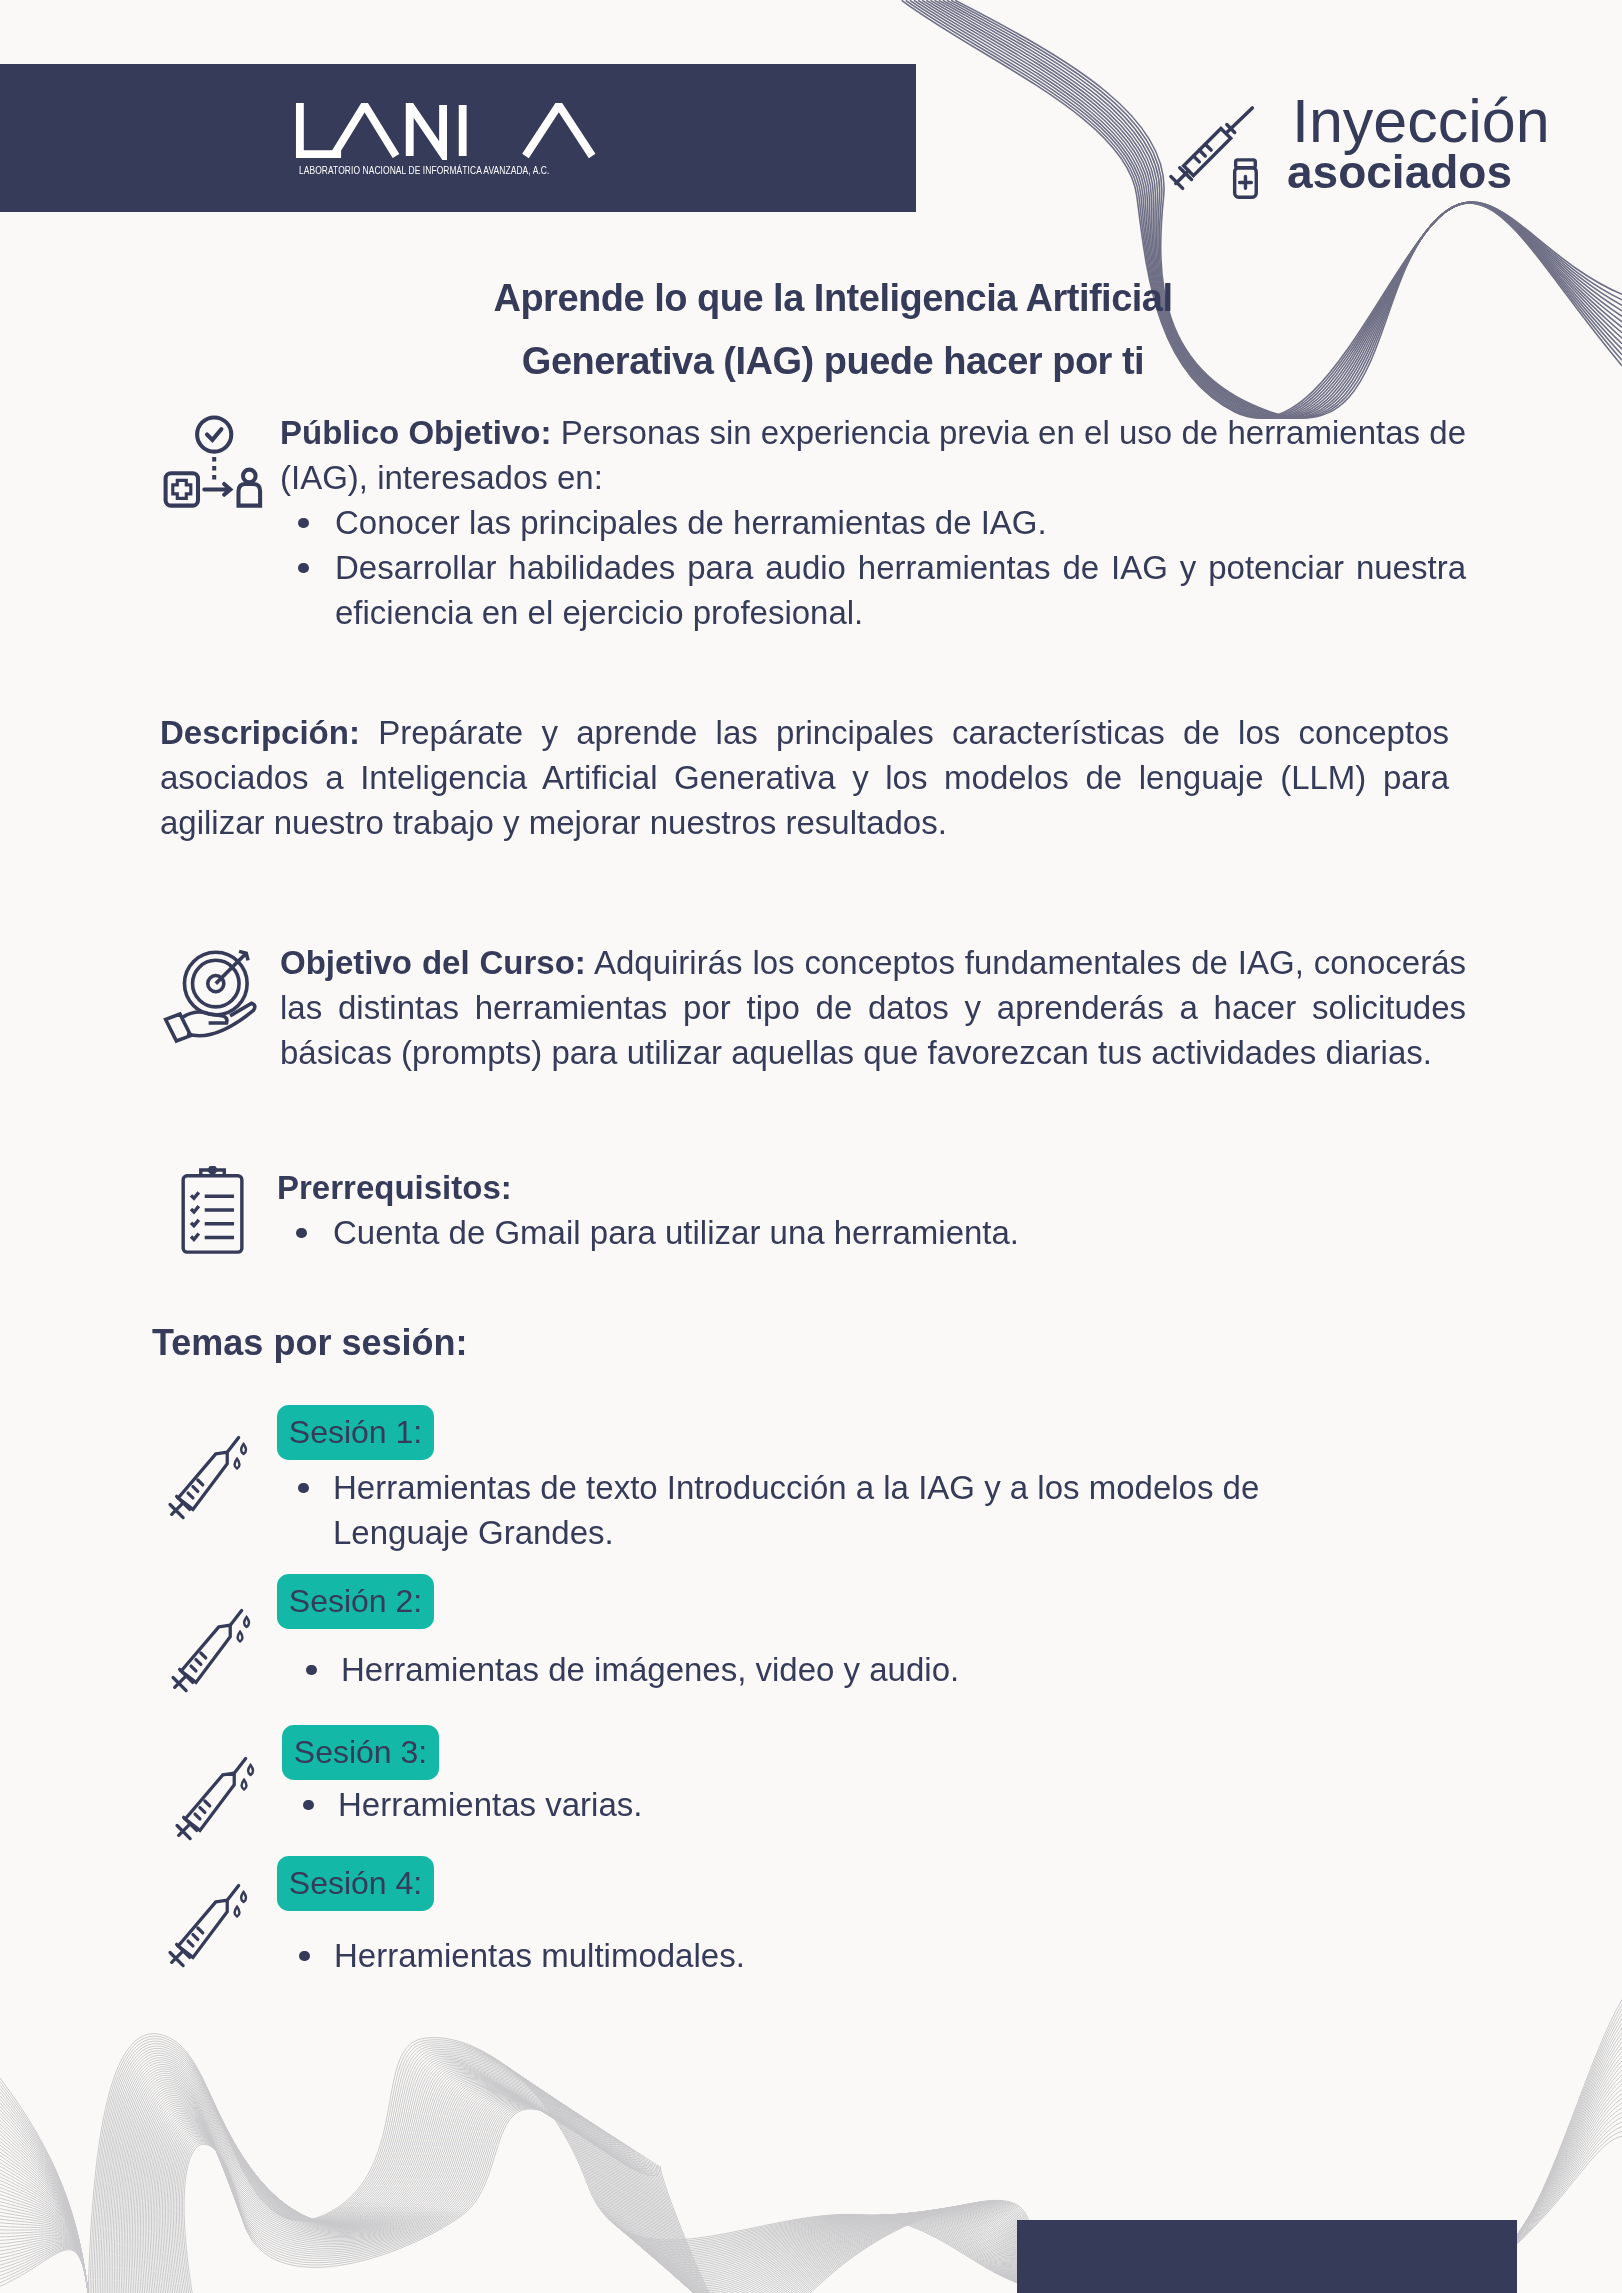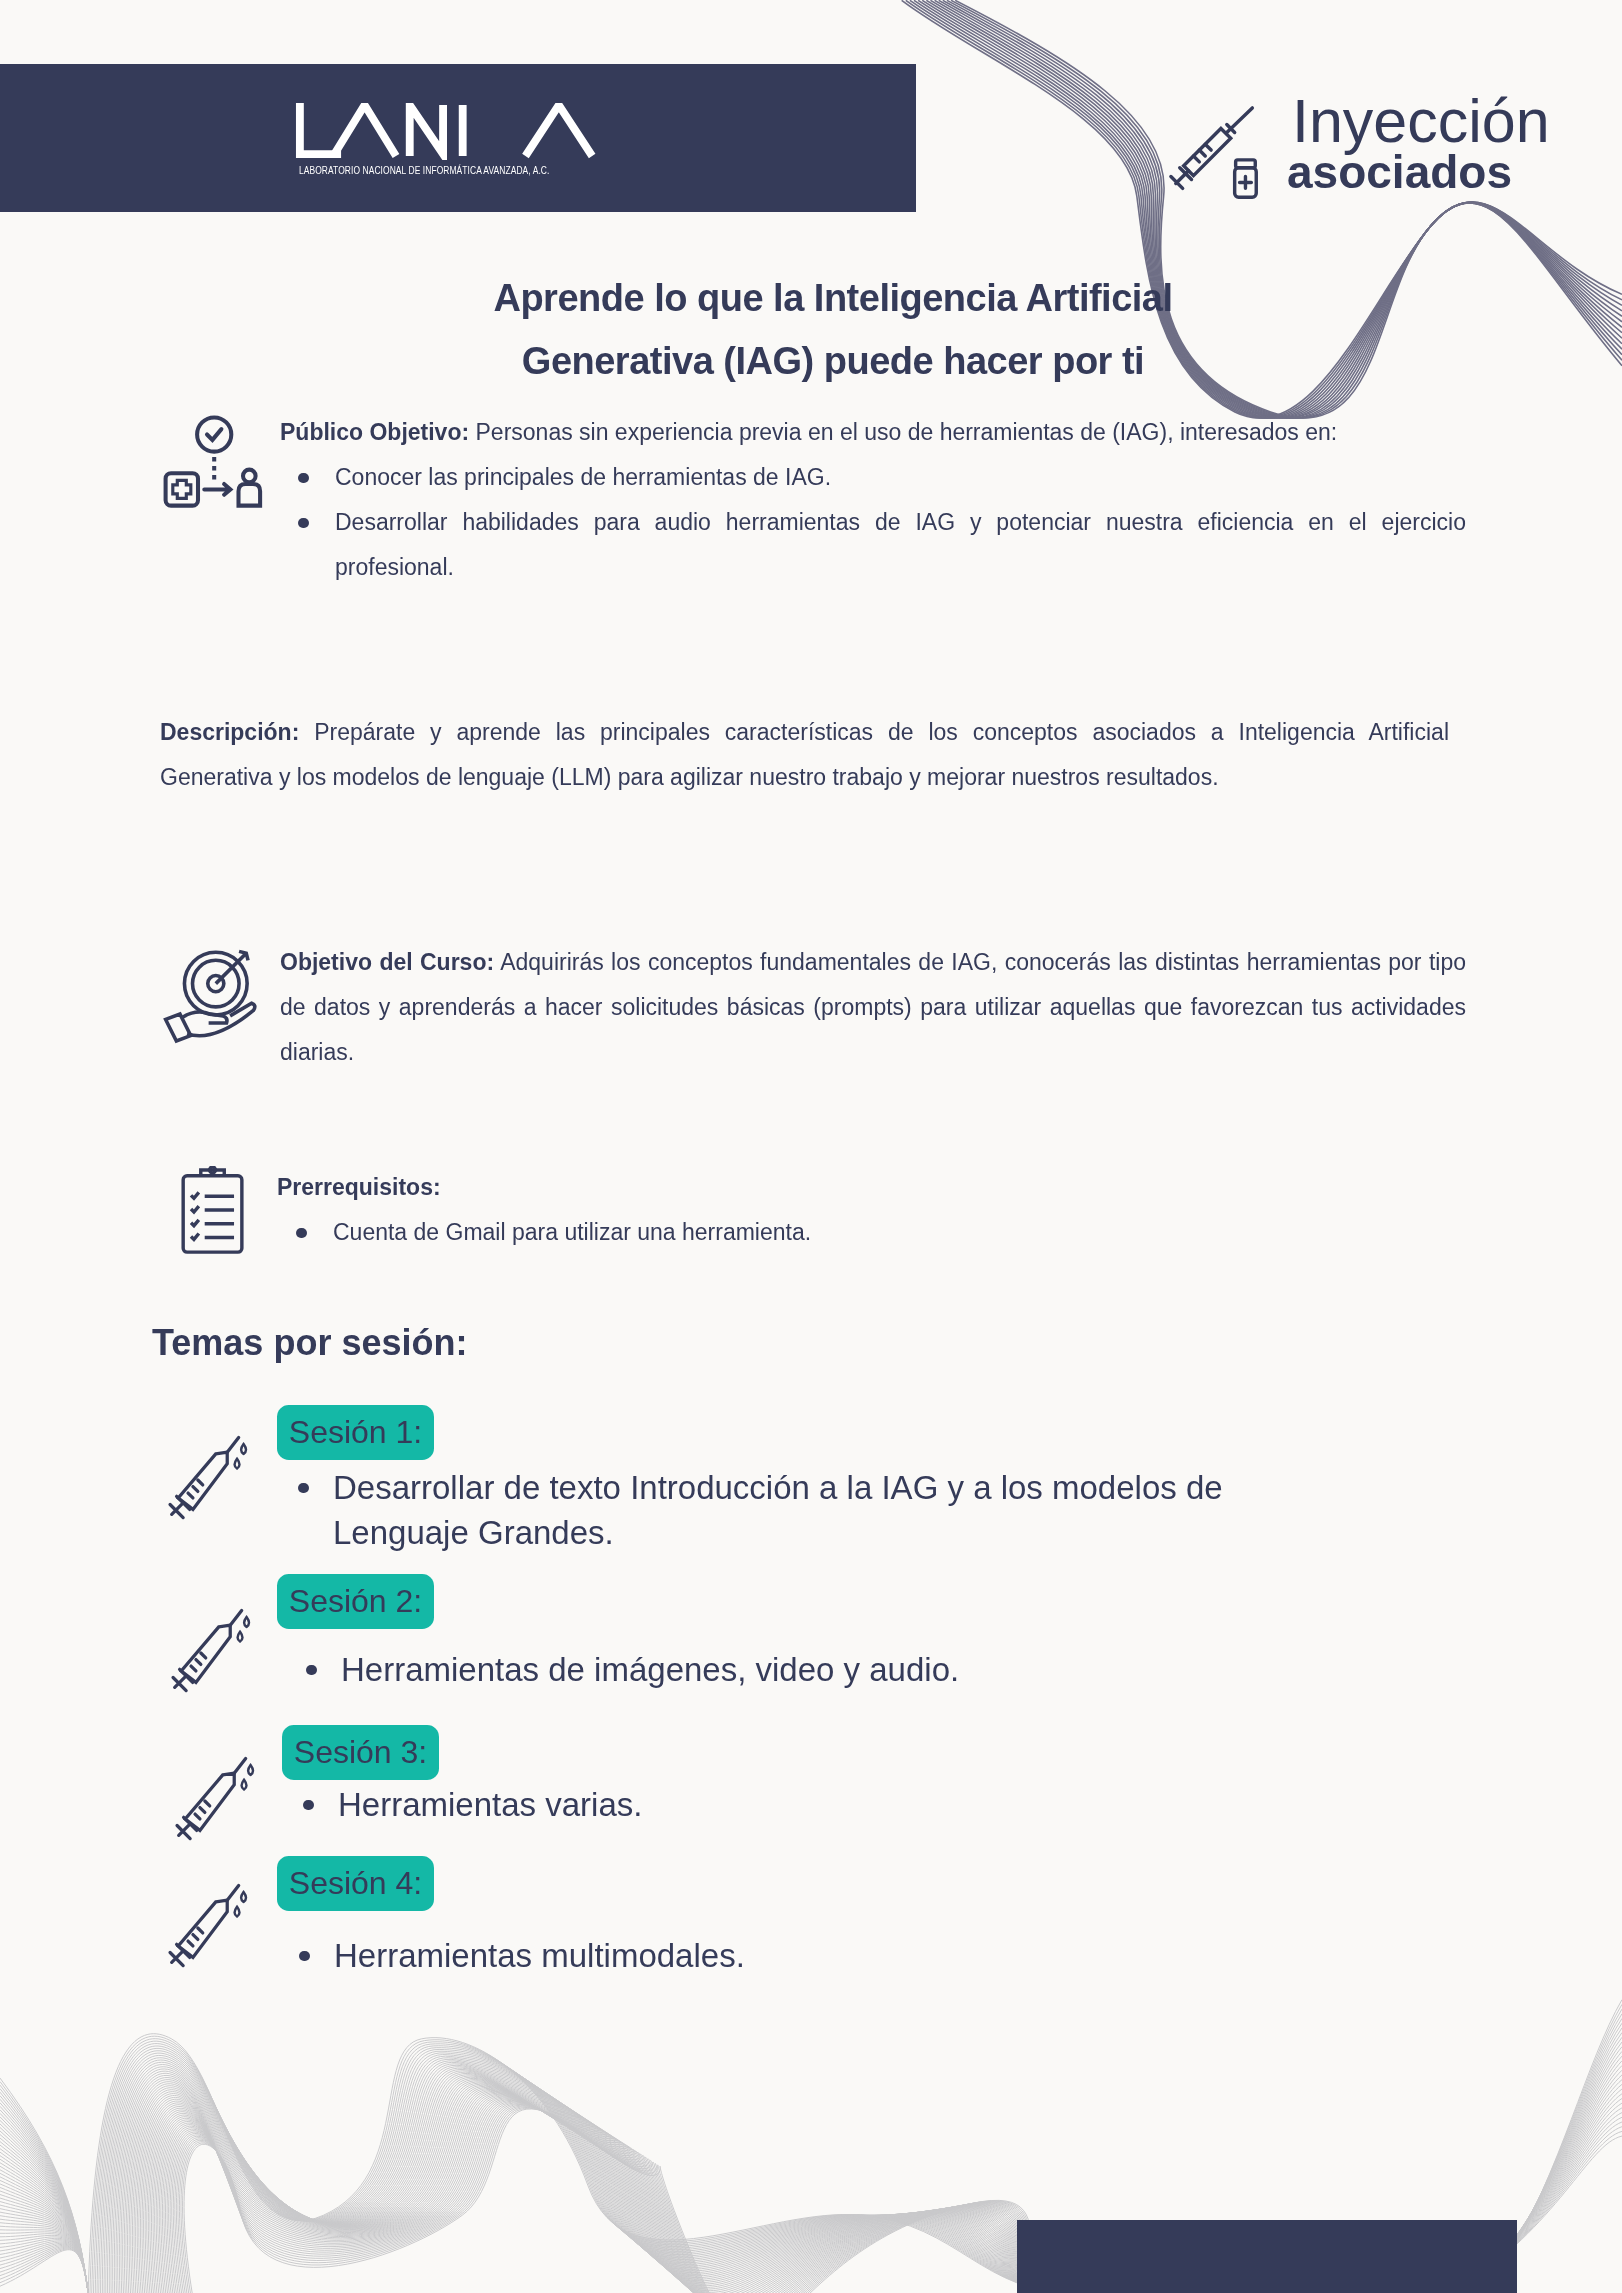--- a/index.html
+++ b/index.html
@@ -10,21 +10,21 @@
   }
   .abs { position:absolute; }
   .waves { position:absolute; left:0; top:0; width:1622px; height:2294px; pointer-events:none; }
   .header-bar { left:0; top:64px; width:916px; height:148px; background:#353b59; }
   .logo { left:294px; top:103px; width:314px; height:78px; }
   .logo-sub { position:absolute; left:4.9px; top:62px; color:#fff; font-size:10.3px; letter-spacing:0.1px; white-space:nowrap; font-family:"Liberation Sans Narrow","Liberation Sans",sans-serif; transform:scaleX(0.82); transform-origin:left; }
   .badge-icon { left:1166px; top:103px; width:103px; height:103px; }
   .badge-line1 { left:1292px; top:86px; font-size:61px; font-weight:400; }
   .badge-line2 { left:1287px; top:145px; font-size:46px; font-weight:700; }
   .title { left:294px; top:267px; width:1078px; text-align:center; font-size:38px; font-weight:700; line-height:63px; letter-spacing:-0.5px; }
-  .txt { font-size:23px; line-height:45px; }
+  .txt { font-size:33px; line-height:45px; }
   .justify { text-align:justify; }
   b { font-weight:700; }
   ul { margin:0; padding:0; list-style:none; }
   li { position:relative; padding-left:0; }
   li .dot { position:absolute; width:10.8px; height:10.8px; border-radius:50%; background:#353b59; }
   .sec-pub { left:280px; top:410px; width:1186px; }
   .sec-desc { left:160px; top:710px; width:1289px; }
   .sec-obj { left:280px; top:940px; width:1186px; }
   .sec-pre { left:277px; top:1165px; width:980px; }
   .temas { left:152px; top:1322px; font-size:36px; font-weight:700; }
@@ -248,21 +248,21 @@
     <path d="M72 28 L86 26 L86 40 L44 96 L26 82 Z"></path>
     <path d="M50 60 L56 66 M44 68 L50 74 M38 76 L44 82"></path>
     <path d="M32 88 L18 102 M16 90 L32 106 M24 80 L40 96"></path>
     <path d="M106 16 Q100 24 106 28 Q112 24 106 16 Z" stroke-width="3"></path>
     <path d="M98 34 Q92 42 98 46 Q104 42 98 34 Z" stroke-width="3"></path>
   </svg>
 </div>
     <div class="abs pill" style="left: 277px; top: 1405px;">Sesión 1:</div>
     <div class="abs session-item" style="left: 333px; top: 1465px;">
       <span class="abs" style="left: -35px; top: 17.6px; width: 10.8px; height: 10.8px; border-radius: 50%; background: rgb(53, 59, 89);"></span>
-      <div>Desarrollar de texto Introducción a la IAG y a los modelos de</div>
+      <div>Herramientas de texto Introducción a la IAG y a los modelos de</div>
       <div>Lenguaje Grandes.</div>
     </div>
     <div class="icon" style="left: 160px; top: 1604px; width: 98px; height: 98px;">
   <svg width="98" height="98" viewBox="0 0 120 120" fill="none" stroke="#353b59" stroke-width="4" stroke-linecap="round">
     <path d="M100 8 L86 26"></path>
     <path d="M72 28 L86 26 L86 40 L44 96 L26 82 Z"></path>
     <path d="M50 60 L56 66 M44 68 L50 74 M38 76 L44 82"></path>
     <path d="M32 88 L18 102 M16 90 L32 106 M24 80 L40 96"></path>
     <path d="M106 16 Q100 24 106 28 Q112 24 106 16 Z" stroke-width="3"></path>
     <path d="M98 34 Q92 42 98 46 Q104 42 98 34 Z" stroke-width="3"></path>

